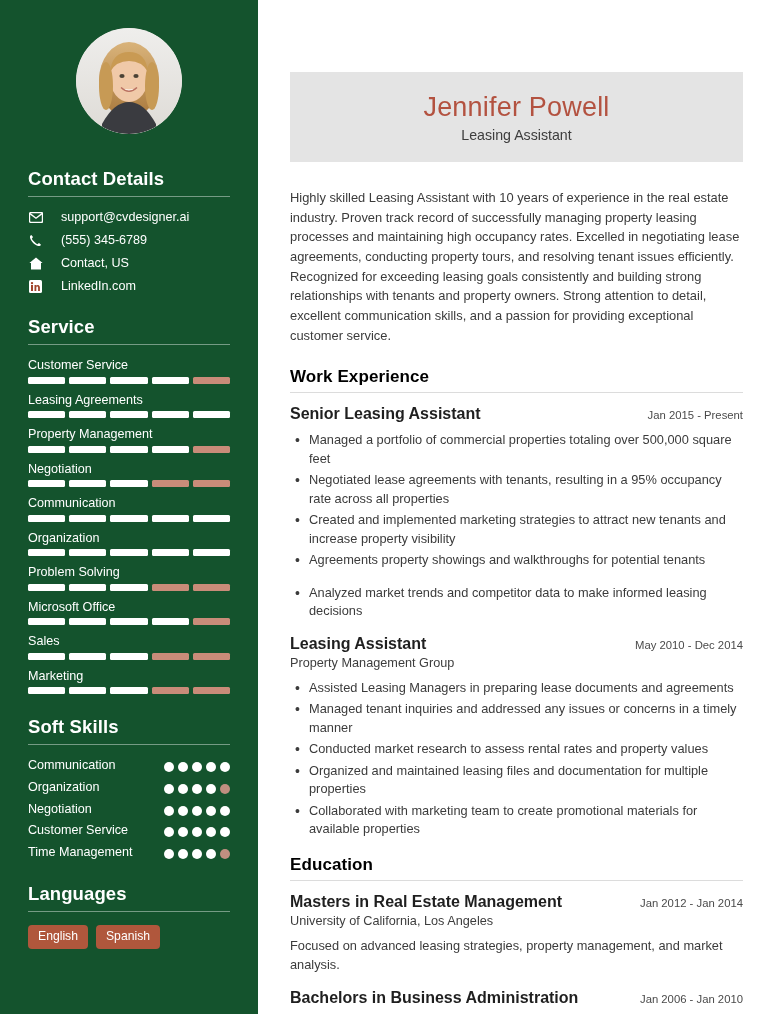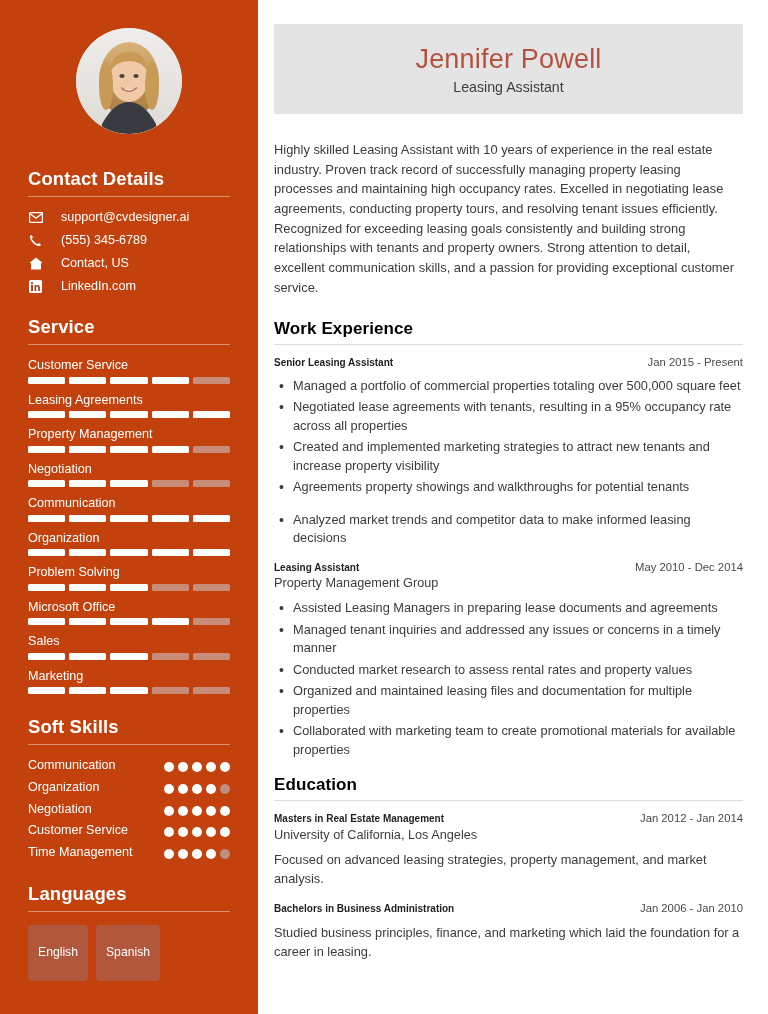--- a/index.html
+++ b/index.html
@@ -7,21 +7,21 @@
     width: 768px; height: 1014px;
     background: #ffffff;
     font-family: "Liberation Sans", sans-serif;
     overflow: hidden;
   }
   .page { display: flex; width: 768px; height: 1014px; background:#fff; }
 
   
   .sidebar {
     width: 258px; min-width: 258px;
-    background: #c2410c;
+    background: #14532d;
     color: #ffffff;
     padding: 28px 0 0 0;
     position: relative;
   }
   .avatar-wrap { display:flex; justify-content:center; margin-bottom: 34px; }
   .avatar {
     width: 106px; height: 106px; border-radius: 50%;
     overflow: hidden; background: #e6e3df;
     position: relative;
   }
@@ -67,26 +67,26 @@
   .soft-name { font-size:12.6px; color:#fff; line-height:1.25; max-width:118px; }
   .dots { display:flex; gap:4px; padding-top:4px; flex-shrink:0; }
   .dot { width:10px; height:10px; border-radius:50%; background:#c08f80; }
   .dot.on { background:#ffffff; }
 
   
   .lang-wrap { display:flex; gap:8px; flex-wrap:wrap; }
   .lang-pill {
     background: #b0573c;
     color:#fff; font-size:12.2px;
-    padding: 20px 10px; border-radius: 4px;
+    padding: 4px 10px; border-radius: 4px;
     line-height:1.3;
   }
 
   
-  .main { flex:1; padding: 24px 25px 0 16px; min-width:0; }
+  .main { flex:1; padding: 24px 25px 0 32px; min-width:0;margin-top:48px; }
 
   .name-card {
     background: #e4e4e4;
     padding: 20px 10px 19px;
     text-align:center;
     margin-bottom: 26px;
   }
   .name {
     font-size: 27px; color:#b35240; font-weight: normal;
     letter-spacing:.2px; line-height:1.12;
@@ -102,21 +102,21 @@
     font-size: 17px; color:#000000; font-weight: bold;
     margin-bottom: 5px; letter-spacing:.1px;
   }
   .sec-rule { height:1px; background:#dcdcdc; margin-bottom: 11px; }
   .section { margin-bottom: 16px; }
 
   .item { margin-bottom: 13px; }
   .item-top {
     display:flex; justify-content:space-between; align-items:baseline; gap:10px;
   }
-  .item-title { font-size:10px; font-weight:bold; color:#1f1f1f; line-height:1.25; }
+  .item-title { font-size:16px; font-weight:bold; color:#1f1f1f; line-height:1.25; }
   .item-date { font-size:11.3px; color:#4a4a4a; white-space:nowrap; }
   .item-sub { font-size:12.7px; color:#3d3d3d; margin-top:1px; line-height:1.3; }
 
   ul.bullets { list-style: none; margin-top: 7px; }
   ul.bullets li {
     position:relative; padding-left: 19px;
     font-size:12.8px; color:#3b3b3b; line-height:1.45;
     margin-bottom: 3px;
   }
   ul.bullets li::before {

